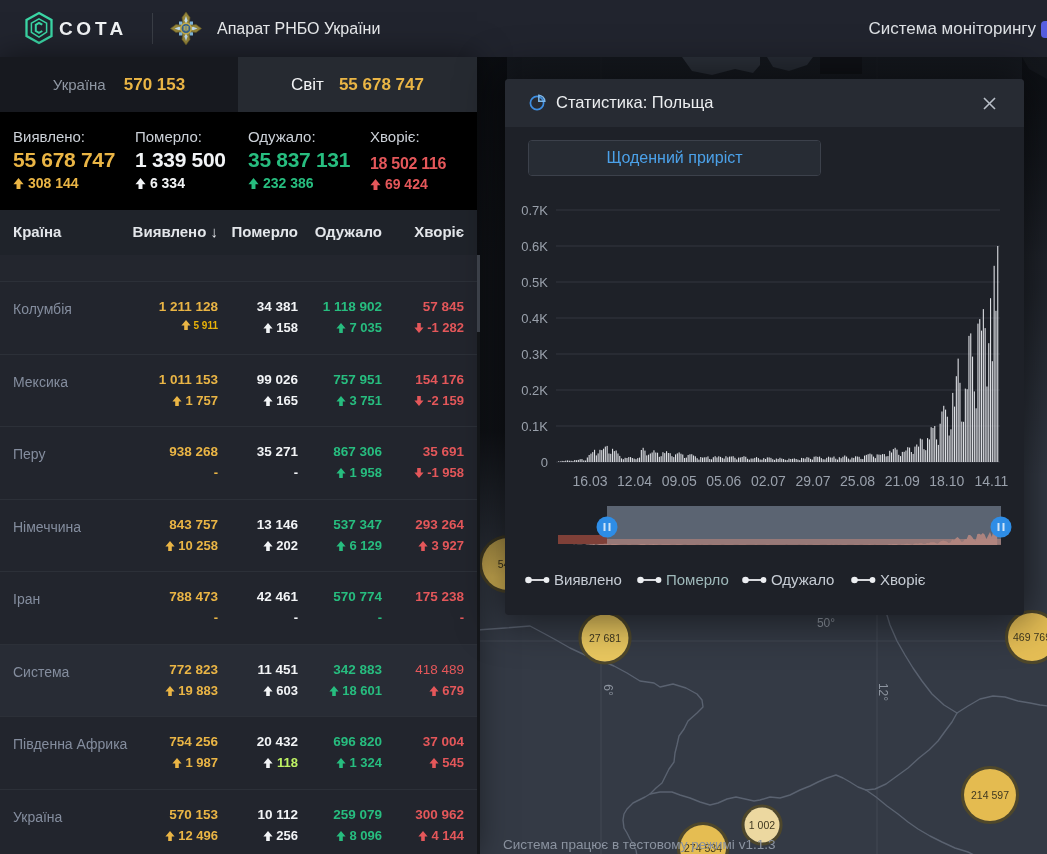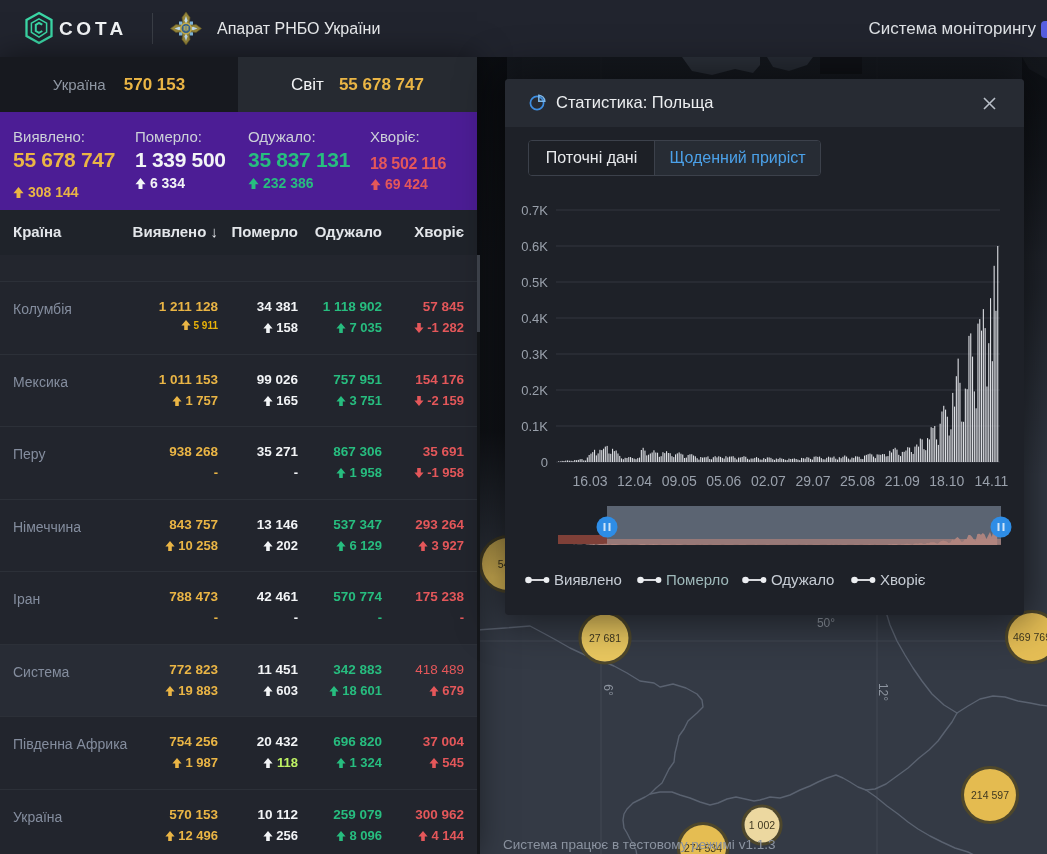--- a/index.html
+++ b/index.html
@@ -83,25 +83,25 @@
 
   <div class="abs" style="left:0;top:0;width:238px;height:55px;background:#17191f;display:flex;align-items:center;justify-content:center">
     <span style="color:#8f97a3;font-size:15px">Україна</span>
     <span style="color:#eab545;font-size:17px;font-weight:700;margin-left:18px">570 153</span>
   </div>
   <div class="abs" style="left:238px;top:0;width:239px;height:55px;background:#262a31;display:flex;align-items:center;justify-content:center">
     <span style="color:#f3f4f6;font-size:17px">Світ</span>
     <span style="color:#eab545;font-size:17px;font-weight:700;margin-left:15px">55 678 747</span>
   </div>
 
-  <div class="abs" style="left:0;top:55px;width:477px;height:98px;background:#4c1d95">
+  <div class="abs" style="left:0;top:55px;width:477px;height:98px;background:#000000">
         <div style="position:absolute;left:13px;top:0">
           <div style="color:#ccd1d8;font-size:15px;margin-top:16px">Виявлено:</div>
           <div style="color:#eab545;font-size:21px;font-weight:700;margin-top:3px;letter-spacing:-0.3px;white-space:nowrap">55 678 747</div>
-          <div style="color:#eab545;font-size:14px;font-weight:700;margin-top:12px;white-space:nowrap"><svg width="11" height="11" viewBox="0 0 10 10" style="vertical-align:-1px">
+          <div style="color:#eab545;font-size:14px;font-weight:700;margin-top:3px;white-space:nowrap"><svg width="11" height="11" viewBox="0 0 10 10" style="vertical-align:-1px">
               <path d="M5 0 L9.6 5.6 L6.8 5.6 L6.8 10 L3.2 10 L3.2 5.6 L0.4 5.6 Z" fill="#eab545"></path>
             </svg> 308 144</div>
         </div>
         <div style="position:absolute;left:135px;top:0">
           <div style="color:#ccd1d8;font-size:15px;margin-top:16px">Померло:</div>
           <div style="color:#f2f4f6;font-size:21px;font-weight:700;margin-top:3px;letter-spacing:-0.3px;white-space:nowrap">1 339 500</div>
           <div style="color:#f2f4f6;font-size:14px;font-weight:700;margin-top:3px;white-space:nowrap"><svg width="11" height="11" viewBox="0 0 10 10" style="vertical-align:-1px">
               <path d="M5 0 L9.6 5.6 L6.8 5.6 L6.8 10 L3.2 10 L3.2 5.6 L0.4 5.6 Z" fill="#f2f4f6"></path>
             </svg> 6 334</div>
         </div>
@@ -281,21 +281,20 @@
       <circle cx="8" cy="9" r="6.6" fill="none" stroke="#3f8fe2" stroke-width="1.7"></circle>
       <path d="M9.8 1.2 A6.6 6.6 0 0 1 15.8 7.2 L9.8 7.2 Z" fill="none" stroke="#7db7ea" stroke-width="1.5"></path>
     </svg>
     <div class="abs" style="left:51px;top:14px;color:#eceef0;font-size:16.5px">Статистика: Польща</div>
     <svg class="abs" style="left:478px;top:18px" width="13" height="13" viewBox="0 0 13 13">
       <path d="M1 1 L12 12 M12 1 L1 12" stroke="#b9bfc8" stroke-width="1.6"></path>
     </svg>
   </div>
 
   <div class="abs" style="left:23px;top:61px;width:293px;height:36px;border:1px solid #3c414b;border-radius:4px;display:flex;overflow:hidden">
-    <div style="width:126px;background:#1d2026;color:#e8eaed;font-size:16px;display:flex;align-items:center;justify-content:center;border-right:1px solid #3c414b">Поточні дані</div>
     <div style="flex:1;background:#272c34;color:#4ba1e9;font-size:16px;display:flex;align-items:center;justify-content:center">Щоденний приріст</div>
   </div>
   <svg class="abs" style="left:0;top:0" width="519" height="536" font-family="Liberation Sans,sans-serif">
     <line x1="51" y1="131" x2="495" y2="131" stroke="#33373f" stroke-width="1"></line>
         <line x1="51" y1="167" x2="495" y2="167" stroke="#33373f" stroke-width="1"></line>
         <line x1="51" y1="203" x2="495" y2="203" stroke="#33373f" stroke-width="1"></line>
         <line x1="51" y1="239" x2="495" y2="239" stroke="#33373f" stroke-width="1"></line>
         <line x1="51" y1="275" x2="495" y2="275" stroke="#33373f" stroke-width="1"></line>
         <line x1="51" y1="311" x2="495" y2="311" stroke="#33373f" stroke-width="1"></line>
         <line x1="51" y1="347" x2="495" y2="347" stroke="#33373f" stroke-width="1"></line>

